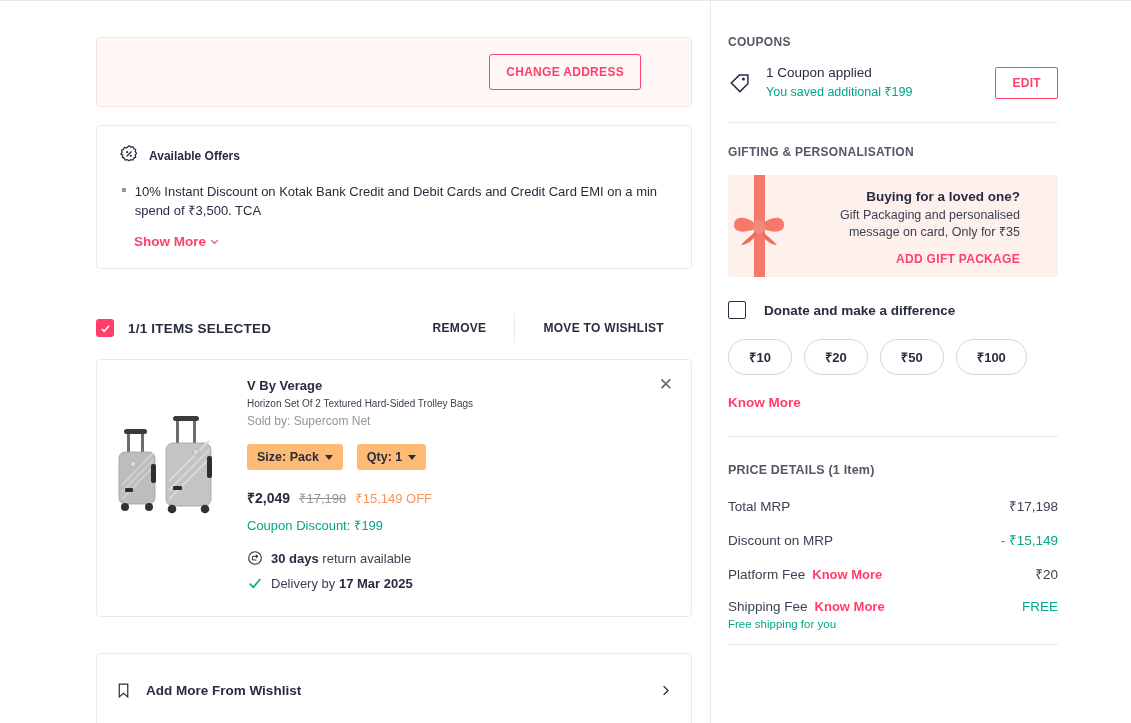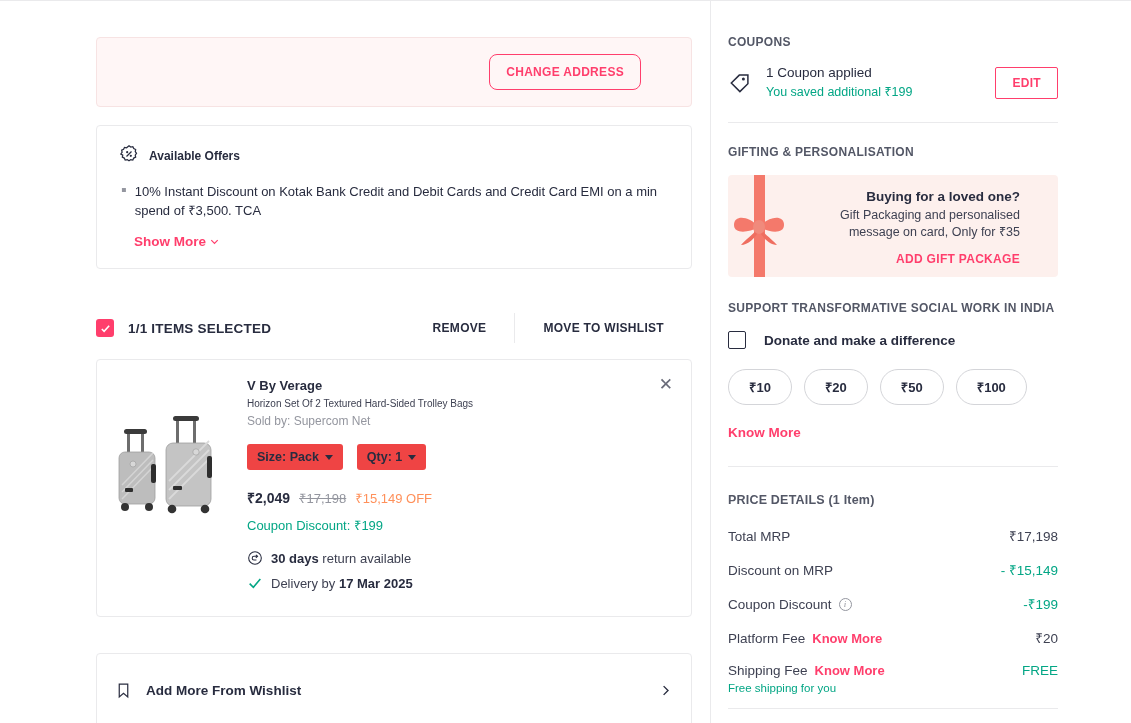--- a/index.html
+++ b/index.html
@@ -34,21 +34,21 @@
     padding-right: 50px;
     margin-bottom: 18px;
   }
   #change-address-btn {
     border: 1px solid #ff3e6c;
     background: transparent;
     color: #ff3e6c;
     font-size: 12px; font-weight: bold;
     letter-spacing: .3px;
     padding: 10px 16px;
-    border-radius: 8px;
+    border-radius: 3px;
     cursor: pointer;
     font-family: inherit;
   }
 
   
   #offers-card { padding: 18px 22px 18px 22px; margin-bottom: 0; }
   .offers-head { display: flex; align-items: center; gap: 10px; margin-bottom: 14px; }
   .offers-head .title { font-size: 12px; font-weight: bold; }
   .offer-row { display: flex; gap: 8px; padding-left: 2px; }
   .offer-bullet { color: #94969f; font-size: 16px; line-height: 16px; }
@@ -94,21 +94,21 @@
   #product-image {
     width: 108px; height: 130px; margin: 18px 6px 0 0;
     position: relative; flex: 0 0 auto;
   }
   #product-info { flex: 1; padding-left: 20px; padding-top: 2px; position: relative; }
   #brand { font-size: 13px; font-weight: bold; margin-bottom: 5px; }
   #prod-name { font-size: 10px; color: #3e4152; margin-bottom: 5px; }
   #seller { font-size: 12px; color: #94969f; margin-bottom: 16px; }
   .pill-row { display: flex; gap: 14px; margin-bottom: 18px; }
   .pill {
-    background: #ef4444; border-radius: 3px;
+    background: #fdba74; border-radius: 3px;
     padding: 6px 10px; font-size: 12.5px; font-weight: bold;
     display: inline-flex; align-items: center; gap: 6px;
     cursor: pointer; color: #282c3f;
   }
   .caret { border-left: 4px solid transparent; border-right: 4px solid transparent;
            border-top: 5px solid #282c3f; display: inline-block; }
   .price-row { display: flex; align-items: baseline; gap: 9px; margin-bottom: 9px; }
   #price-now { font-size: 14px; font-weight: bold; }
   #price-mrp { font-size: 13px; color: #94969f; text-decoration: line-through; }
   #price-off { font-size: 13px; color: #ff905a; }
@@ -373,21 +373,20 @@
       </div>
       <div id="gift-texts">
         <div id="gift-title">Buying for a loved one?</div>
         <div id="gift-desc">Gift Packaging and personalised message on card, Only for ₹35</div>
         <div id="add-gift">ADD GIFT PACKAGE</div>
       </div>
     </div>
   </div>
 
   <div id="donate-sec">
-    <div class="sec-title">SUPPORT TRANSFORMATIVE SOCIAL WORK IN INDIA</div>
     <div id="donate-row">
       <div id="donate-chk"></div>
       <span id="donate-label">Donate and make a difference</span>
     </div>
     <div id="donate-amounts">
       <button class="amt-pill">₹10</button>
       <button class="amt-pill">₹20</button>
       <button class="amt-pill">₹50</button>
       <button class="amt-pill">₹100</button>
     </div>
@@ -402,27 +401,20 @@
     <div class="price-line">
       <span class="pl-label">Total MRP</span>
       <span class="pl-val">₹17,198</span>
     </div>
 
     <div class="price-line">
       <span class="pl-label">Discount on MRP</span>
       <span class="pl-val green">- ₹15,149</span>
     </div>
 
-    <div class="price-line">
-      <span class="pl-label">
-        <span>Coupon Discount</span>
-        <span class="info-i">i</span>
-      </span>
-      <span class="pl-val green">-₹199</span>
-    </div>
 
     <div class="price-line">
       <span class="pl-label">
         <span>Platform Fee</span>
         <span class="km">Know More</span>
       </span>
       <span class="pl-val">₹20</span>
     </div>
 
     <div class="price-line" style="margin-bottom:4px;">

